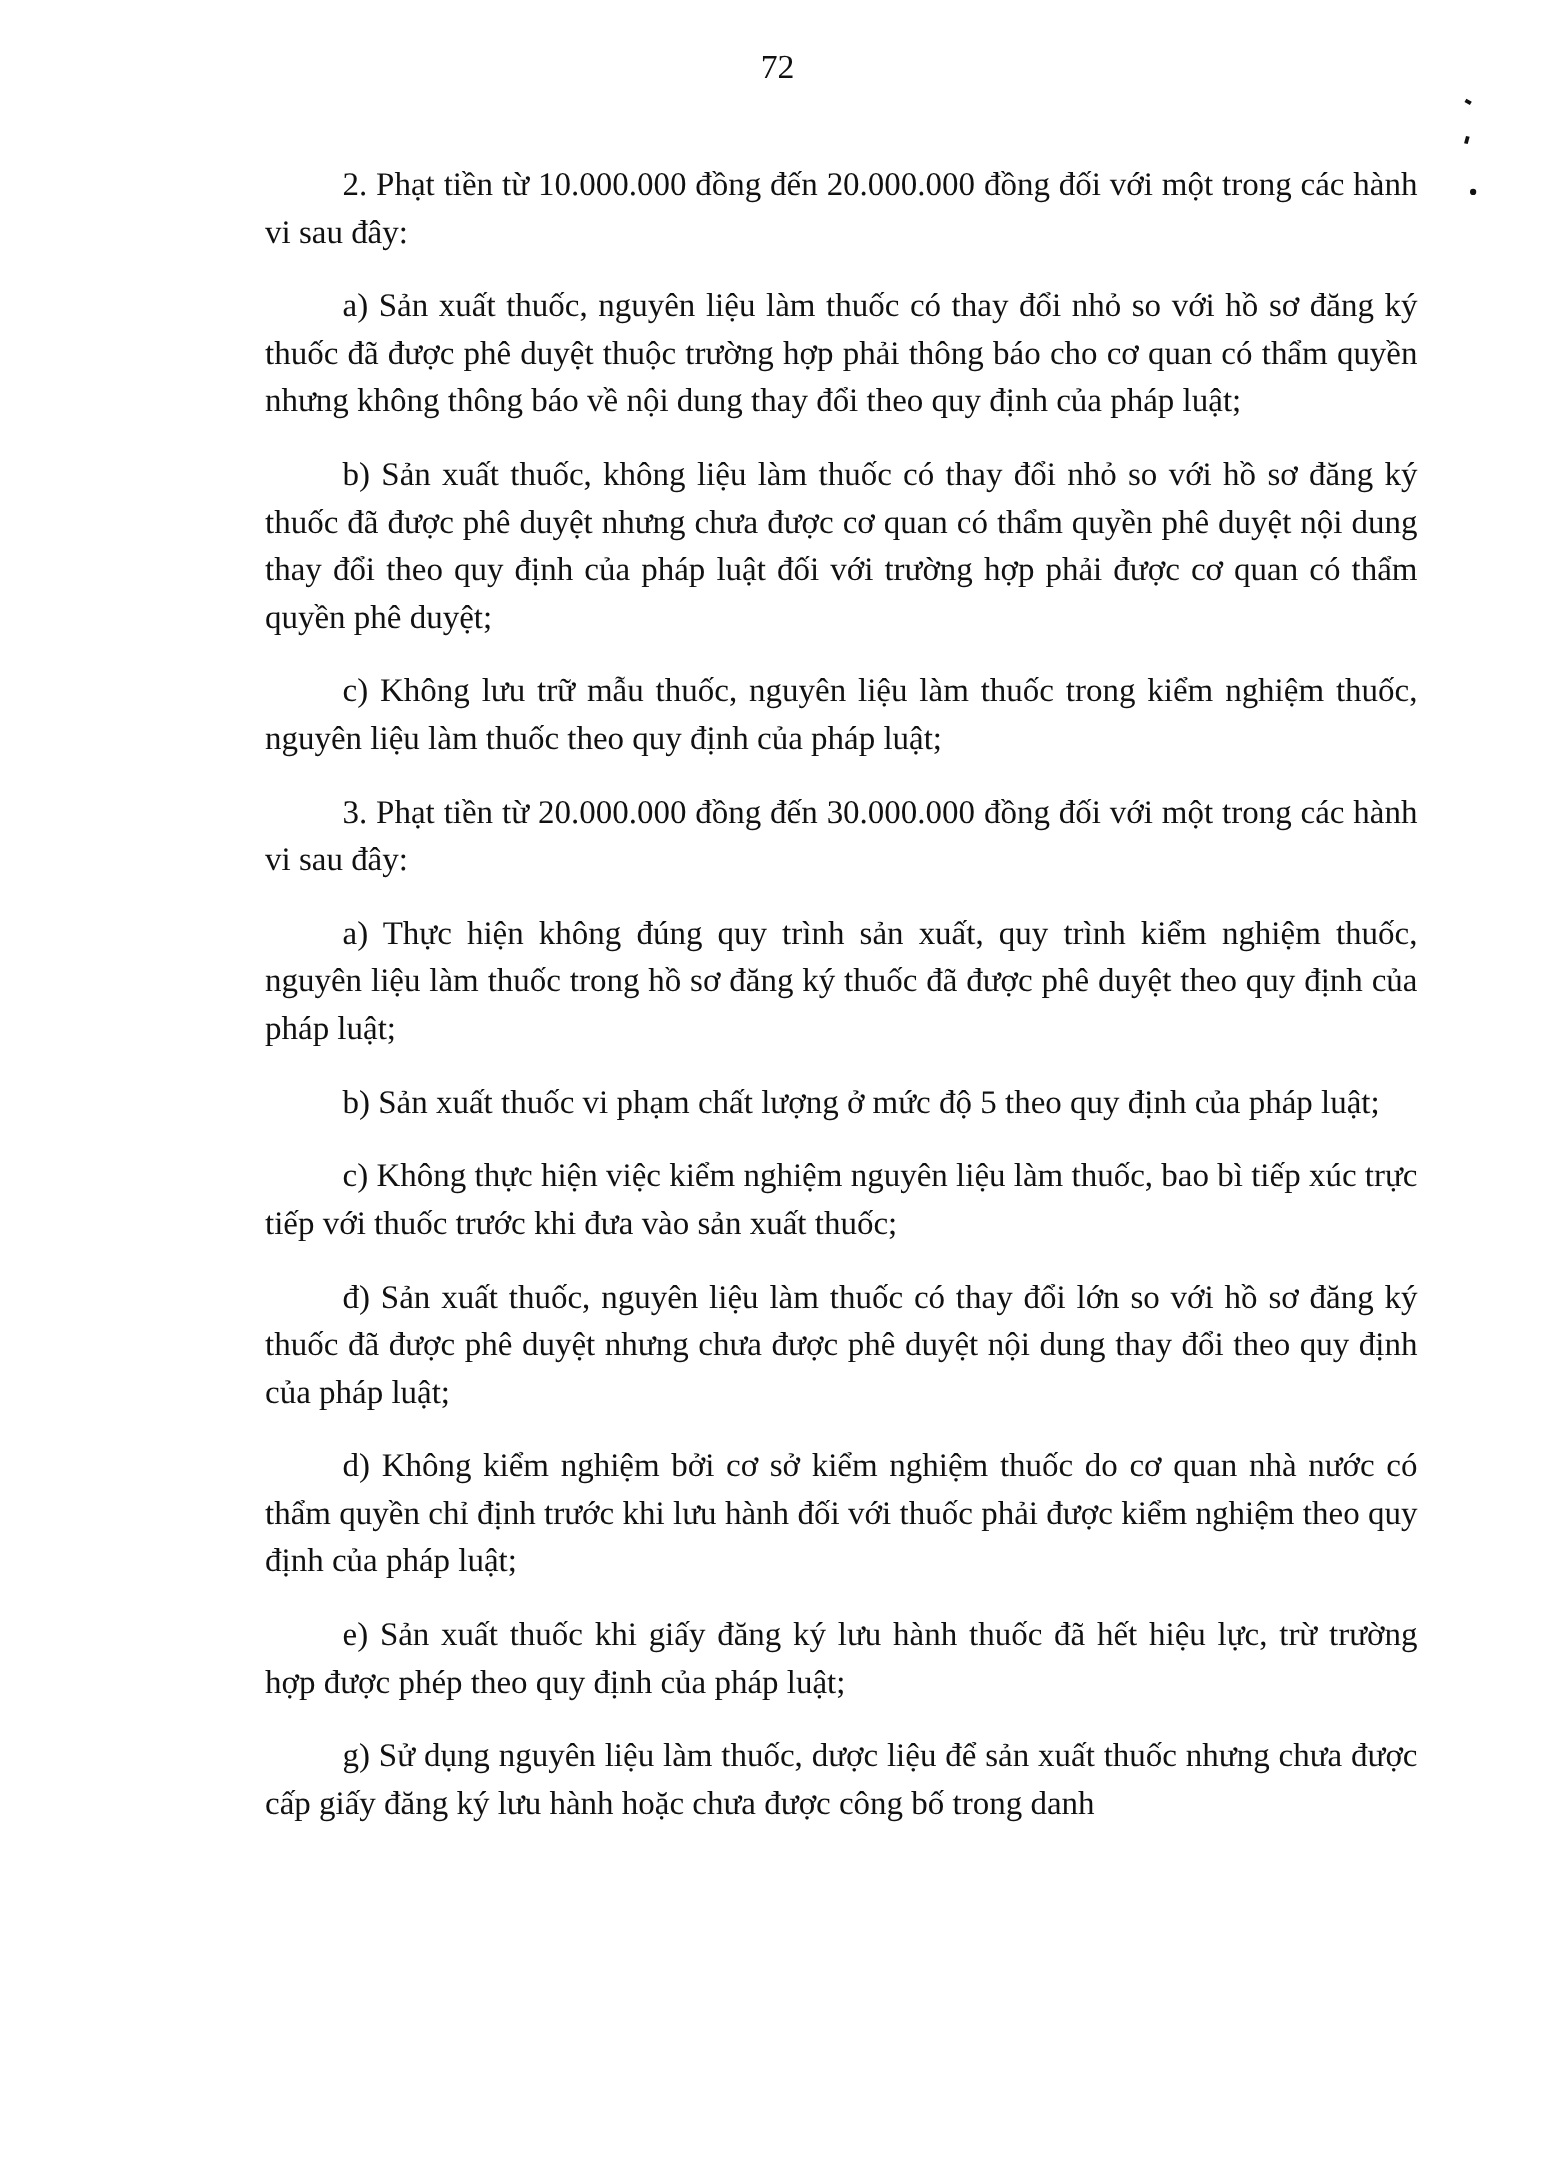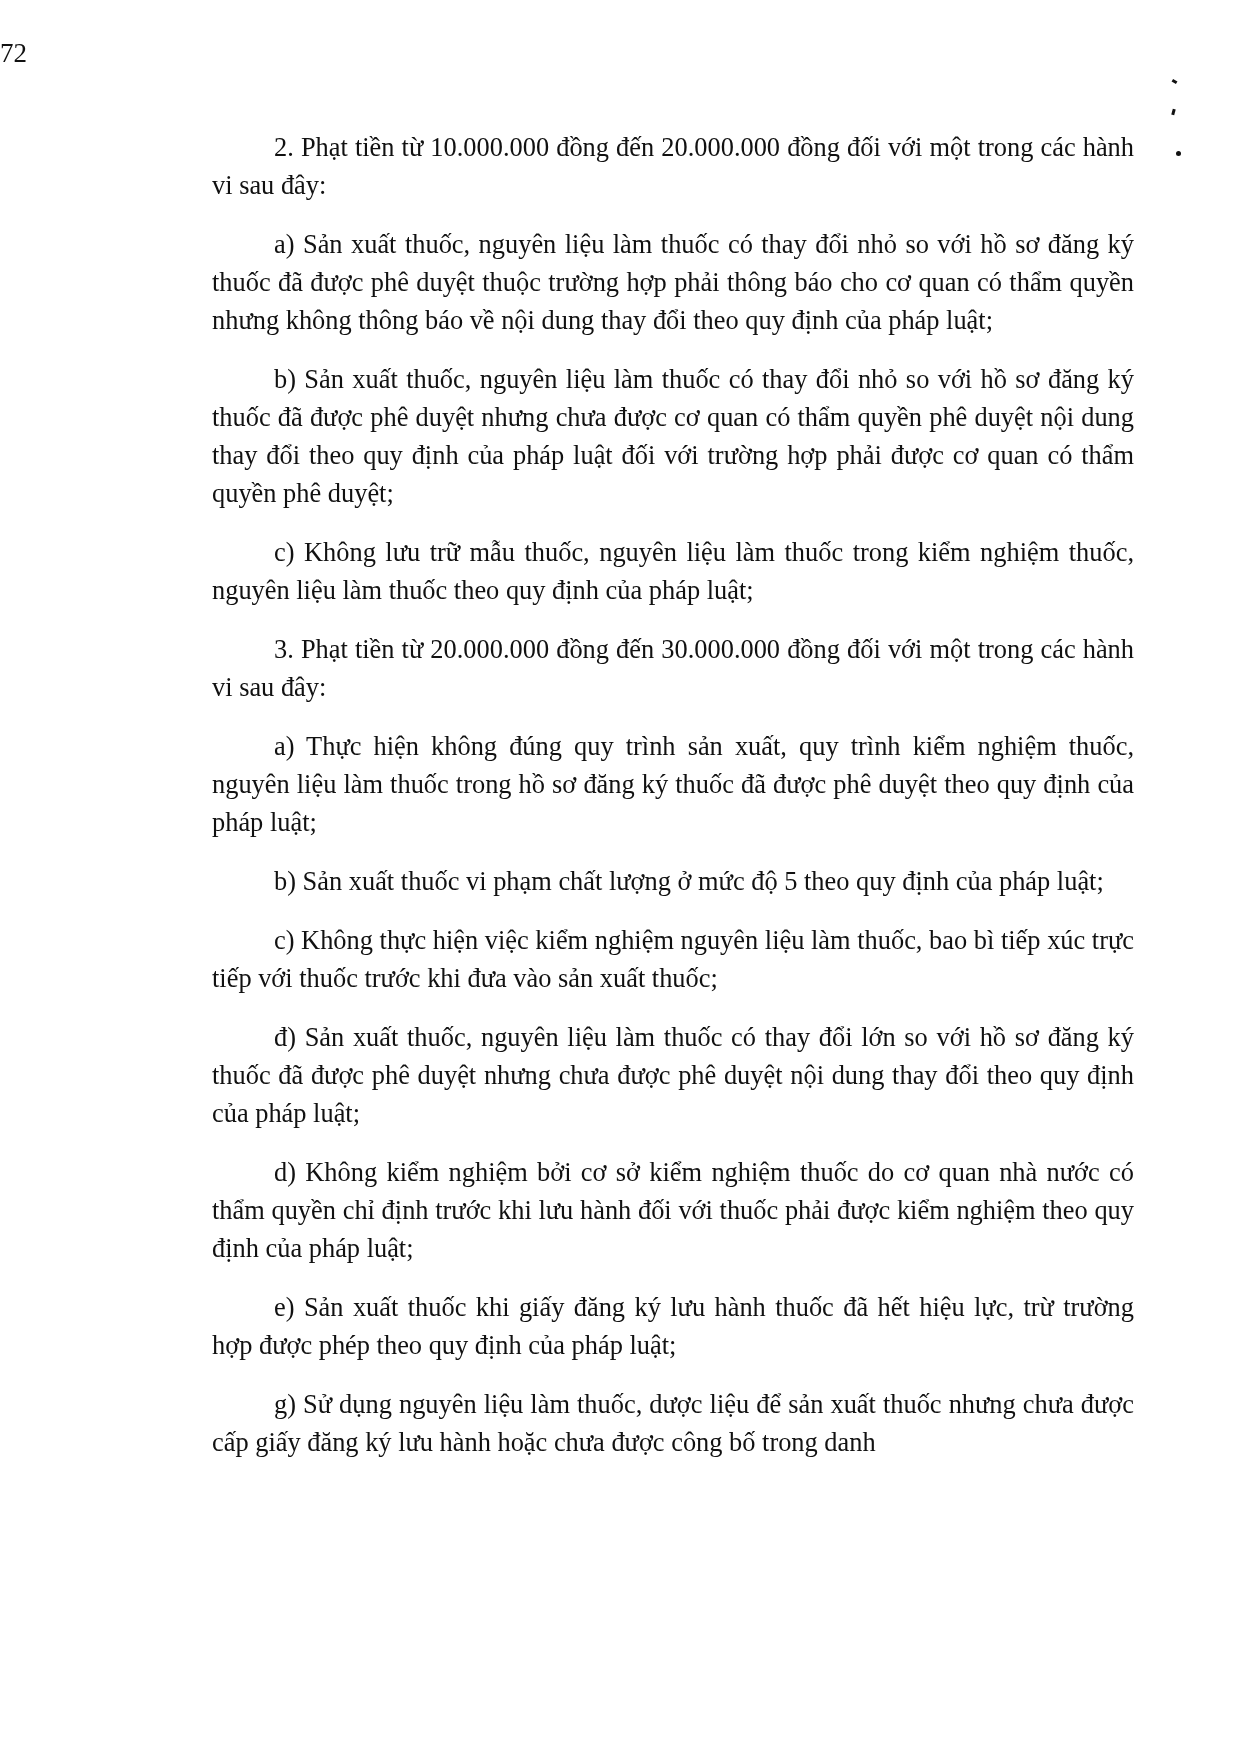--- a/index.html
+++ b/index.html
@@ -13,21 +13,21 @@
       position: relative;
       overflow: hidden;
       font-family: "Liberation Serif", "DejaVu Serif", serif;
       color: #111111;
     }
     .page-number {
       position: absolute;
       top: 38px;
       left: 0;
       width: 1244px;
-      text-align: left;
+      text-align: center;
       font-size: 27px;
       letter-spacing: 0px;
     }
     .content {
       position: absolute;
       top: 128px;
       left: 212px;
       width: 922px;
       font-size: 26.4px;
       line-height: 38px;
@@ -63,21 +63,21 @@
   </p>
 
   <p class="para">
     <span>a) Sản xuất thuốc, nguyên liệu làm thuốc có thay đổi nhỏ so với hồ sơ </span>
     <span>đăng ký thuốc đã được phê duyệt thuộc trường hợp phải thông báo cho cơ </span>
     <span>quan có thẩm quyền nhưng không thông báo về nội dung thay đổi theo quy </span>
     <span>định của pháp luật;</span>
   </p>
 
   <p class="para">
-    <span>b) Sản xuất thuốc, nguyên liệu làm thuốc có thay đổi nhỏ so với hồ sơ </span>
+    <span>b) Sản xuất thuốc, không liệu làm thuốc có thay đổi nhỏ so với hồ sơ </span>
     <span>đăng ký thuốc đã được phê duyệt nhưng chưa được cơ quan có thẩm quyền </span>
     <span>phê duyệt nội dung thay đổi theo quy định của pháp luật đối với trường hợp </span>
     <span>phải được cơ quan có thẩm quyền phê duyệt;</span>
   </p>
 
   <p class="para">
     <span>c) Không lưu trữ mẫu thuốc, nguyên liệu làm thuốc trong kiểm nghiệm </span>
     <span>thuốc, nguyên liệu làm thuốc theo quy định của pháp luật;</span>
   </p>
 

